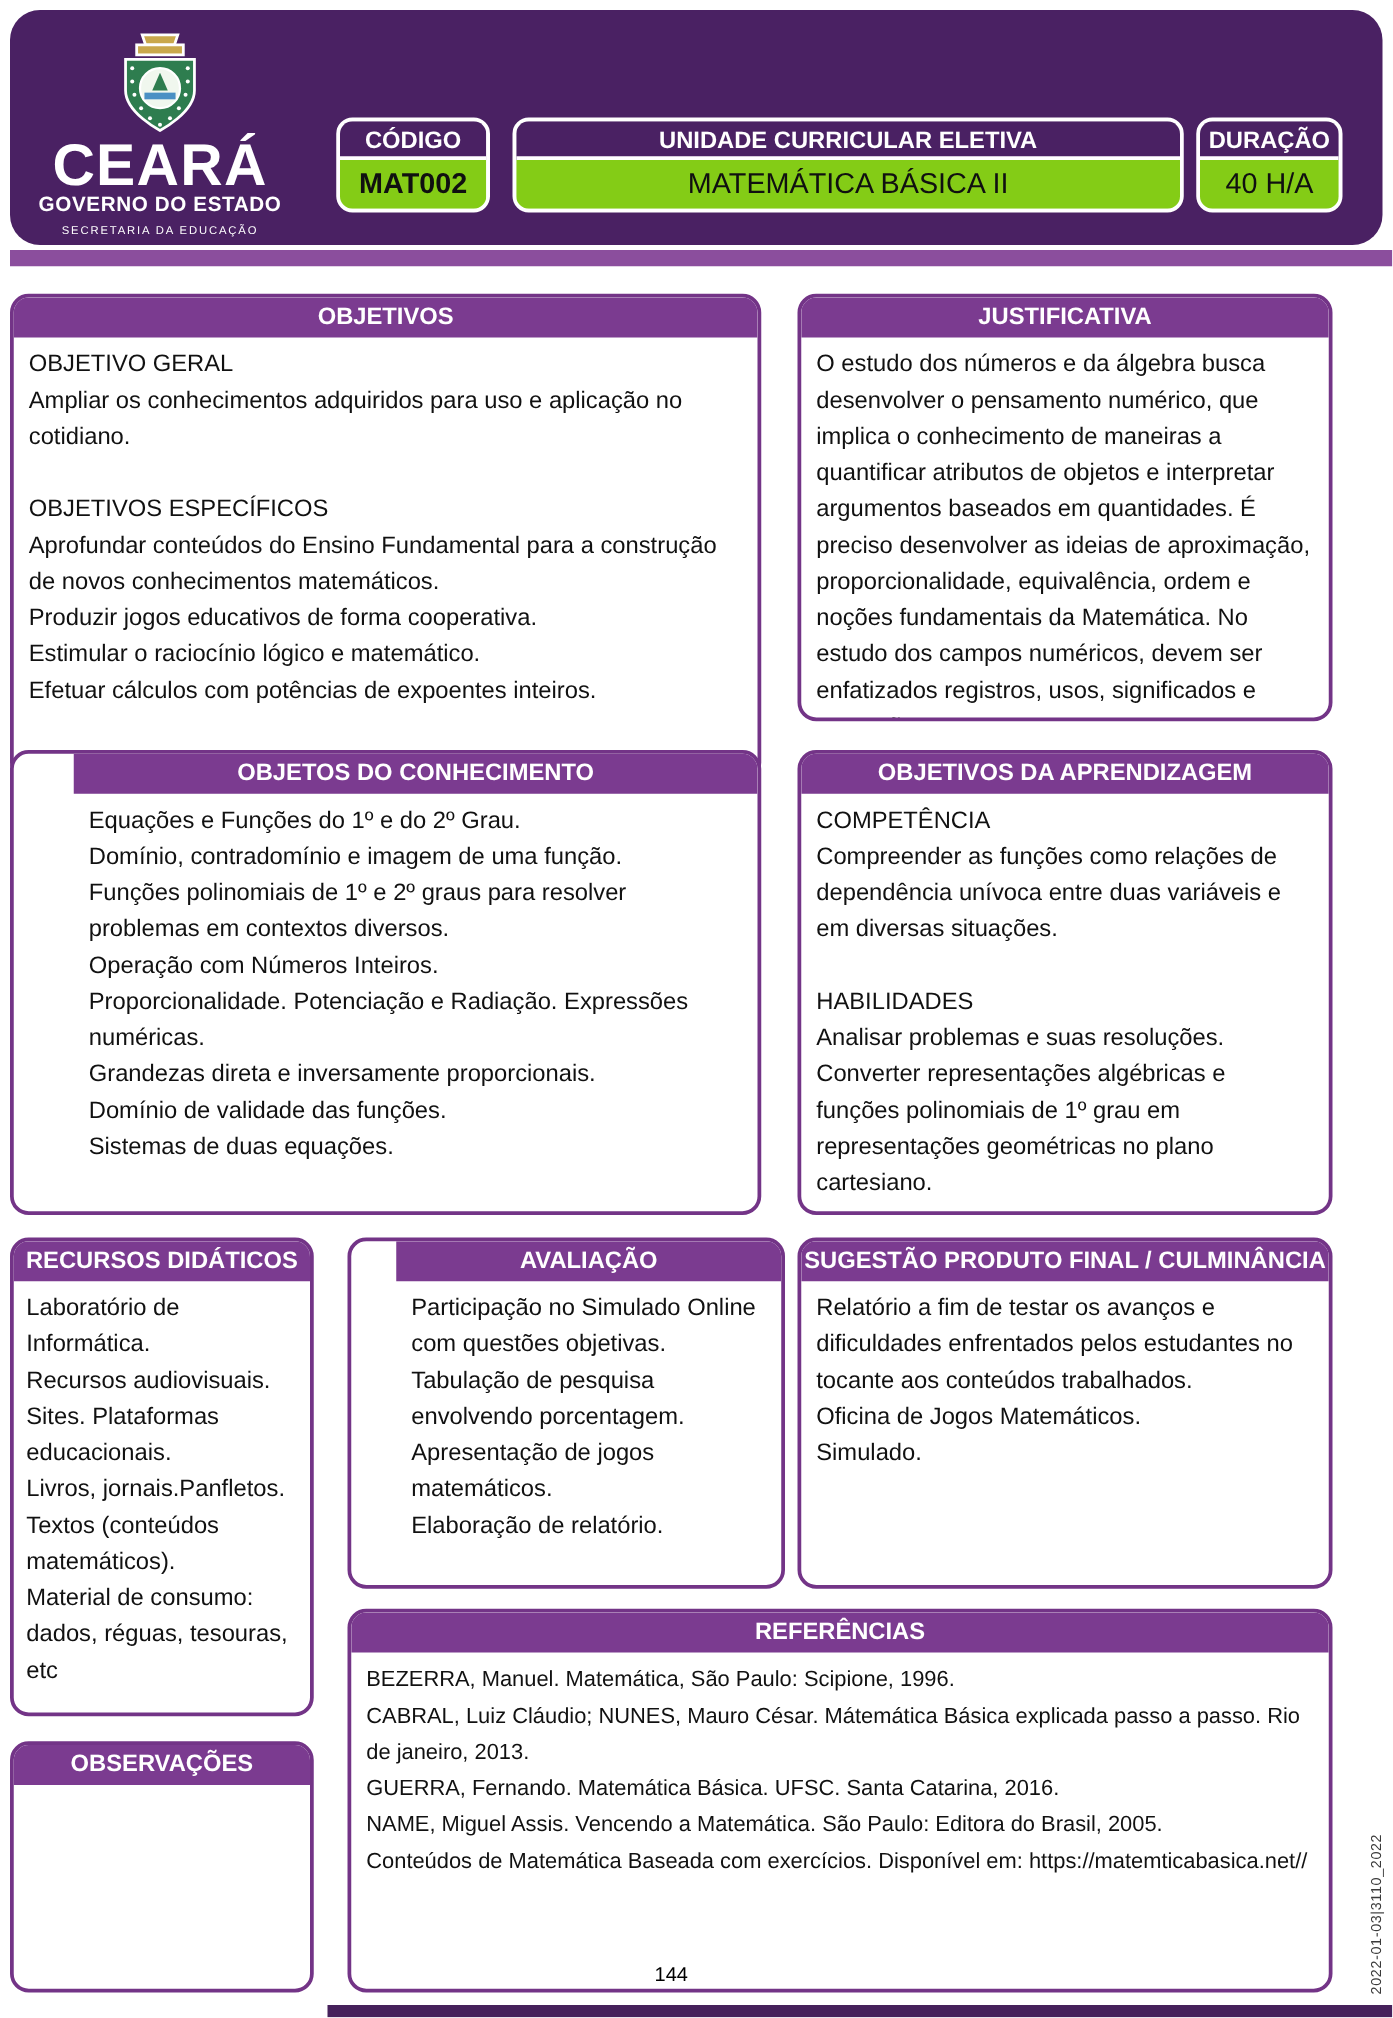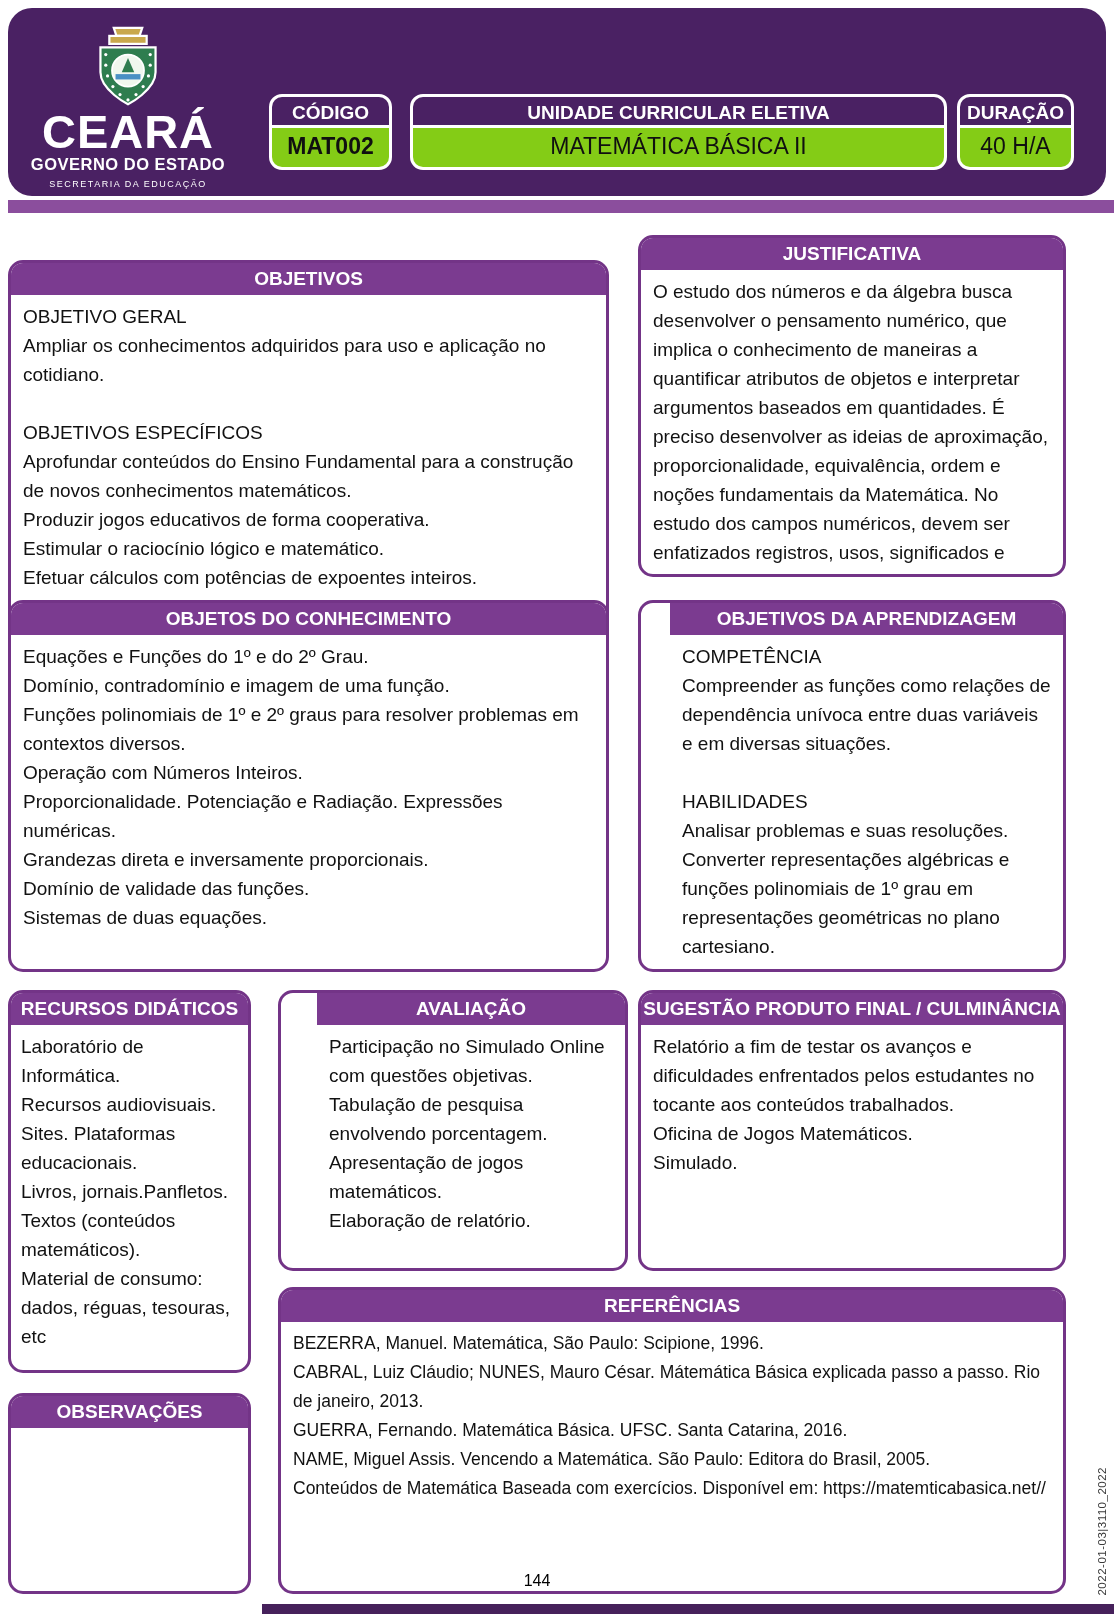--- a/index.html
+++ b/index.html
@@ -73,24 +73,24 @@
   .box-title{
     background:var(--title-bg);color:#fff;
     font-weight:bold;font-size:19px;
     height:32px;line-height:32px;text-align:center;
   }
   .box-body{
     padding:7px 12px 0 12px;
     font-size:19px;line-height:29px;color:var(--text);
   }
   .box-body .line{min-height:29px;}
-  #sec-objetivos{left:8px;top:235px;width:601px;height:390px;margin-top:25px;}
+  #sec-objetivos{left:8px;top:235px;width:601px;height:390px;}
   #sec-justificativa{left:638px;top:235px;width:428px;height:342px;}
-  #sec-objetos{left:8px;top:600px;width:601px;height:372px;}
-  #sec-aprendizagem{left:638px;top:600px;width:428px;height:372px;padding-left:29px;}
+  #sec-objetos{left:8px;top:600px;width:601px;height:372px;padding-left:48px;}
+  #sec-aprendizagem{left:638px;top:600px;width:428px;height:372px;}
   #sec-recursos{left:8px;top:990px;width:243px;height:383px;}
   #sec-recursos .box-body{padding:7px 9px 0 10px;}
   #sec-avaliacao{left:278px;top:990px;width:350px;height:281px;padding-left:36px;}
   #sec-sugestao{left:638px;top:990px;width:428px;height:281px;}
   #sec-referencias{left:278px;top:1287px;width:788px;height:307px;}
   #sec-referencias .box-body{font-size:17.5px;}
   #sec-observacoes{left:8px;top:1393px;width:243px;height:201px;}
   
   .page-number{
     position:absolute;left:0;top:1572px;width:1074px;

